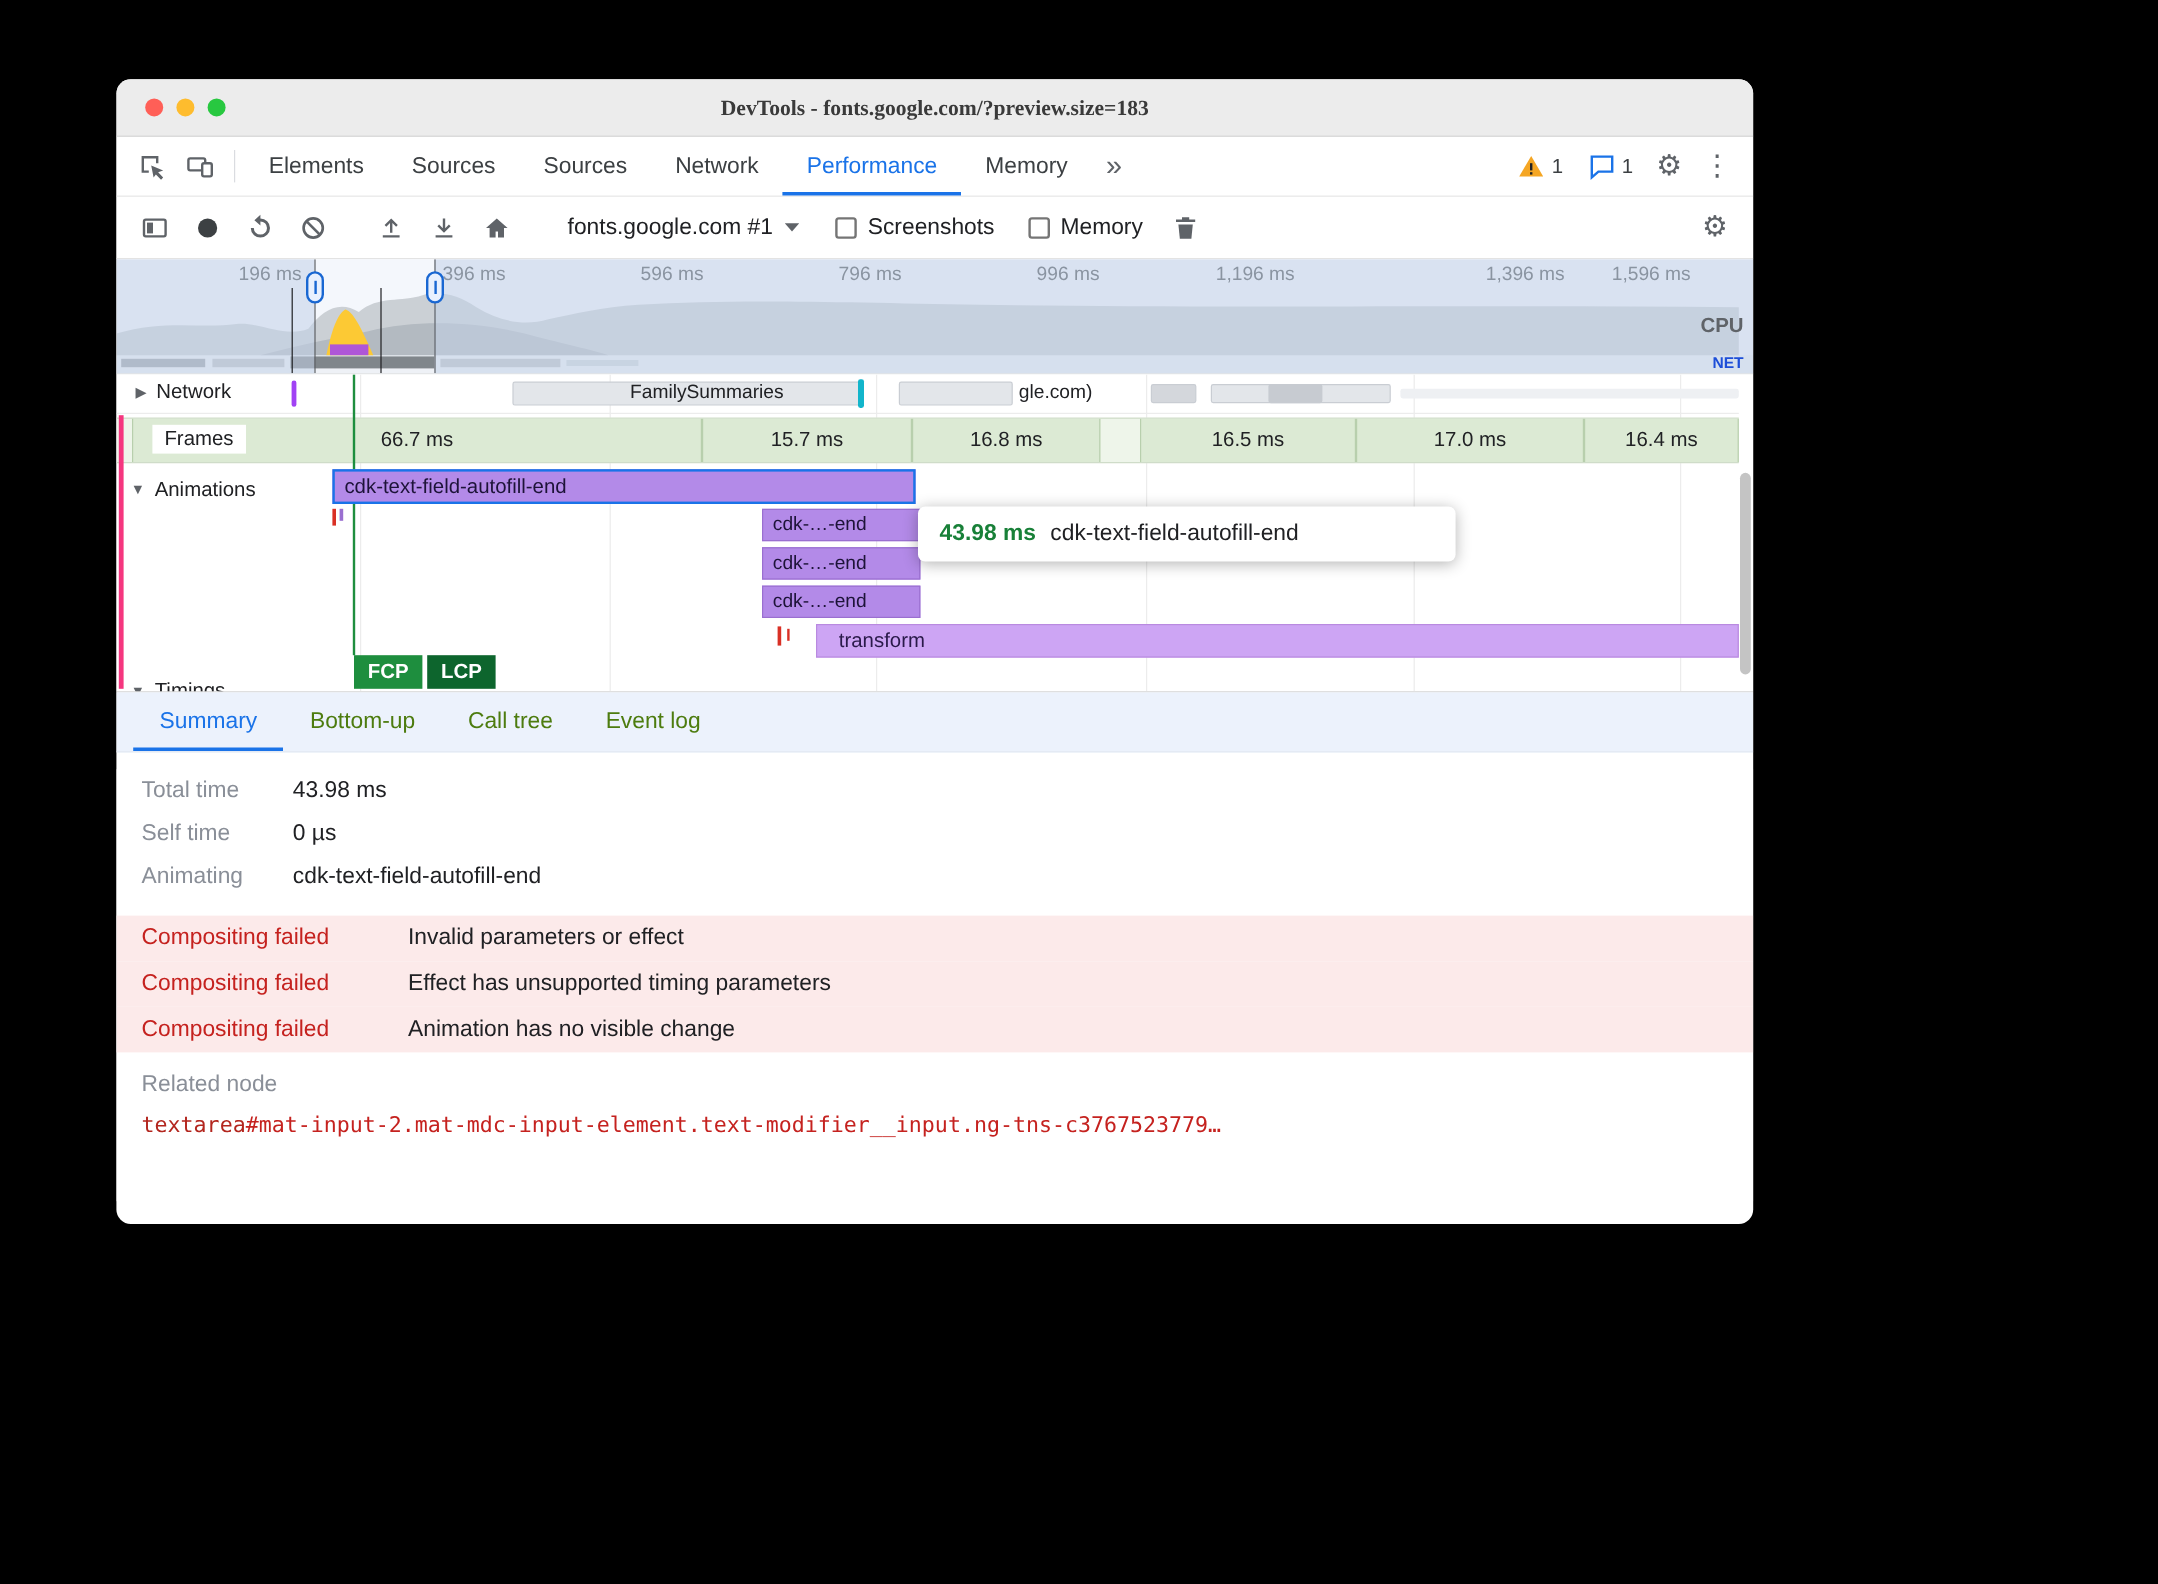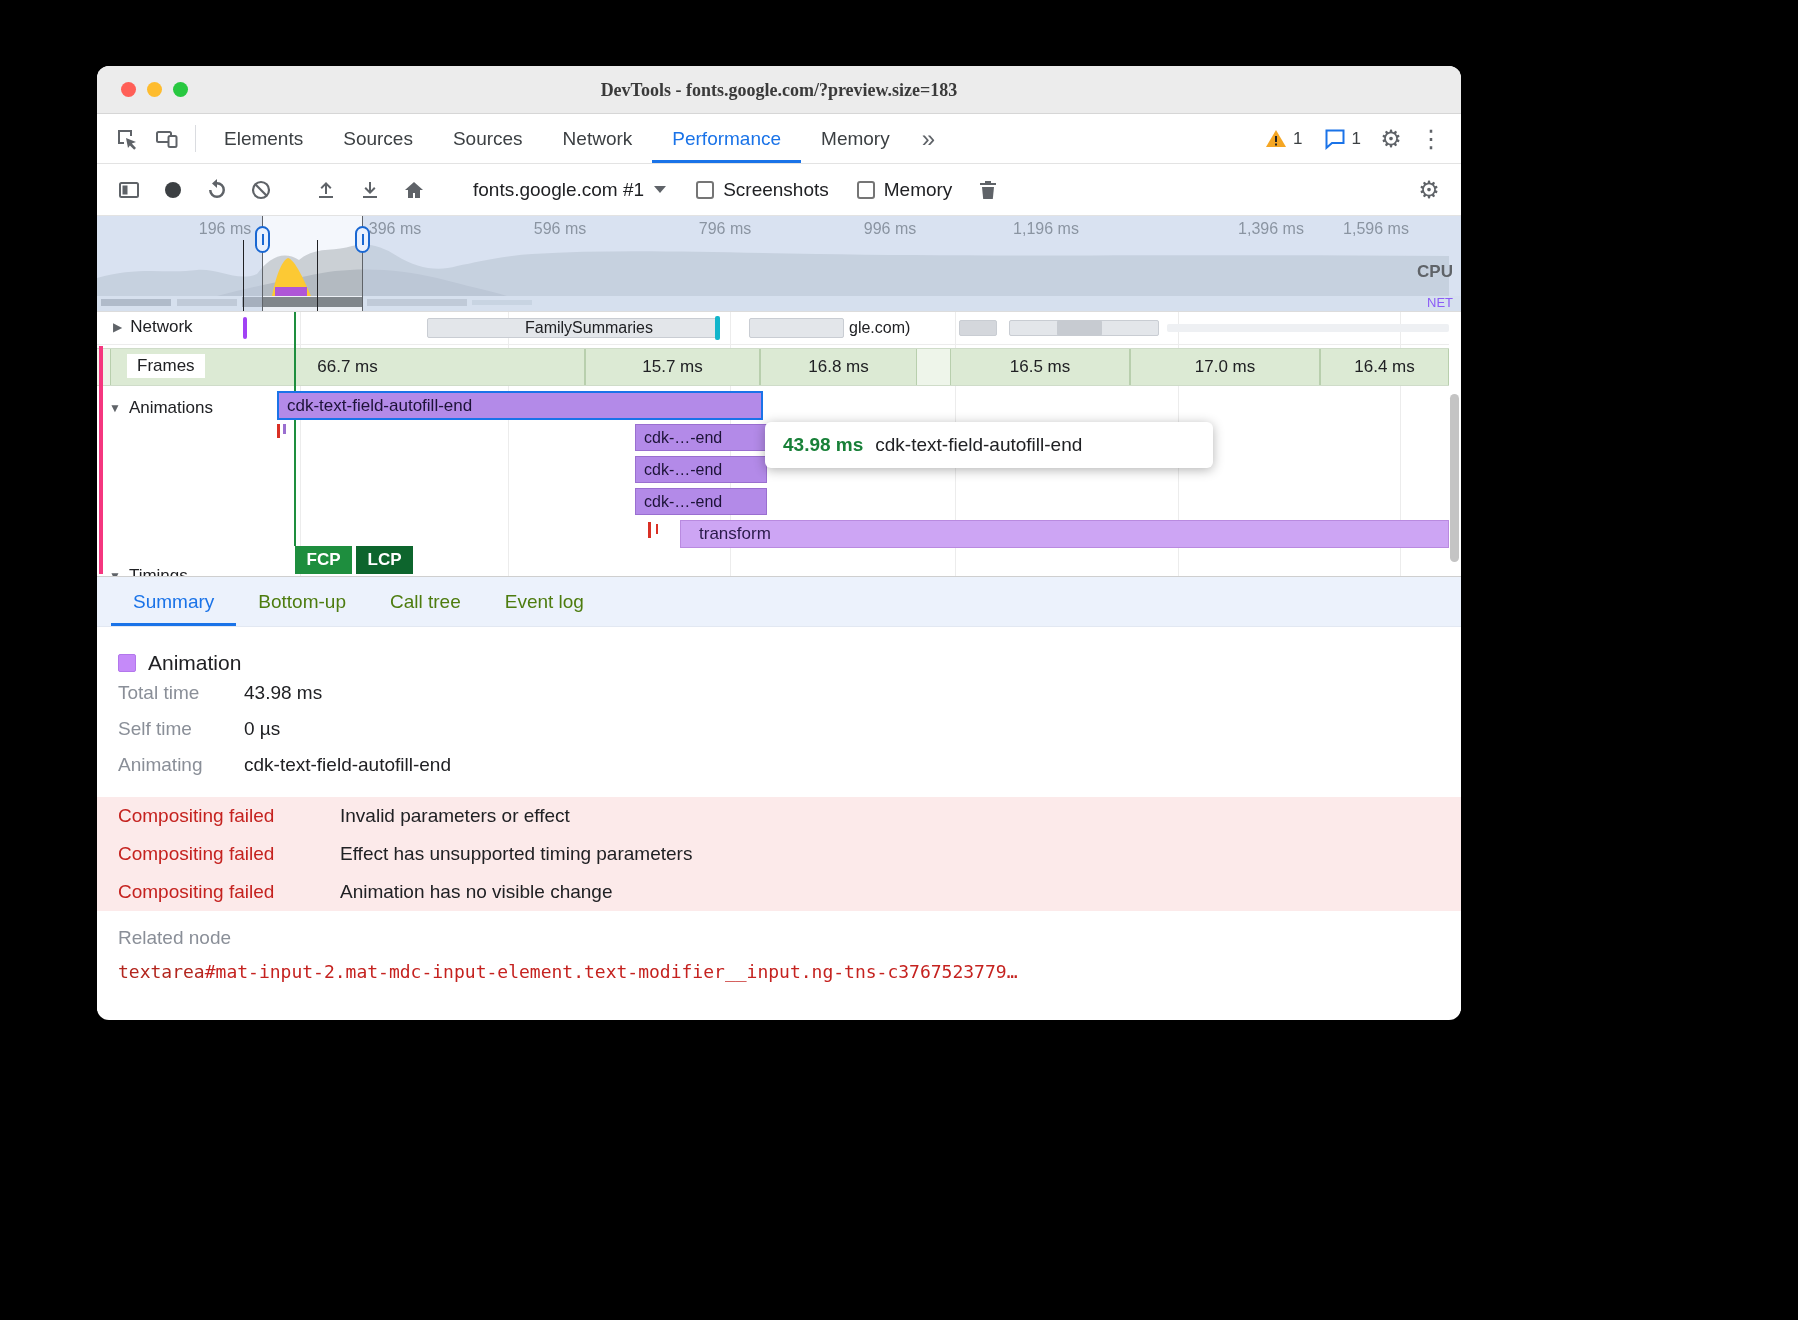--- a/index.html
+++ b/index.html
@@ -36,21 +36,21 @@
   
   .overview { position:relative; height:96px; background:#f4f7fc; border-bottom:1px solid #dcdcdc; overflow:hidden; }
   .ovlabel { position:absolute; top:4px; transform:translateX(-50%); font-size:16px; color:#45494d; z-index:3; }
   .dim { position:absolute; top:0; height:96px; background:rgba(195,210,232,.55); z-index:4; }
   .markline { position:absolute; top:24px; bottom:0; width:1px; background:#202124; z-index:5; }
   .handleline { position:absolute; top:0; bottom:0; width:1px; background:#5f6368; z-index:6; }
   .handle { position:absolute; top:10px; width:15px; height:27px; border-radius:8px; background:#e8f0fe;
             border:2px solid #1967d2; z-index:7; cursor:ew-resize; }
   .handle::after { content:""; position:absolute; left:50%; top:6px; width:2px; height:11px; background:#1967d2; transform:translateX(-50%); }
   .cpulab { position:absolute; right:8px; top:46px; font-size:17px; font-weight:bold; color:#5f6368; z-index:8; }
-  .netlab { position:absolute; right:8px; top:79px; font-size:13px; font-weight:normal; color:#8b5cf6; z-index:8; }
+  .netlab { position:absolute; right:8px; top:79px; font-size:13px; font-weight:bold; color:#1d4ed8; z-index:8; }
 
   
   .timeline-wrap { position:relative; }
   .ruler { position:relative; height:34px; background:#fff; border-bottom:1px solid #e4e4e4; }
   .rtick { position:absolute; top:6px; transform:translateX(-50%); font-size:16px; color:#5f6368; }
   .rulerline { position:absolute; width:2px; top:4px; bottom:0; background:#1e8e3e; }
   .tracks { position:relative; height:264px; background:#fff; overflow:hidden; }
   .grid { position:absolute; top:0; bottom:0; width:1px; background:#ececec; z-index:0; }
   .fcpline { position:absolute; left:197px; top:0; width:2px; height:234px; background:#1e8e3e; z-index:1; }
 
@@ -337,24 +337,20 @@
   </div>
 
   <div class="bpane">
     <div class="btabs">
       <div class="btab active">Summary</div>
       <div class="btab">Bottom-up</div>
       <div class="btab">Call tree</div>
       <div class="btab">Event log</div>
     </div>
     <div class="bcontent">
-      <div class="legend">
-        <span class="swatch"></span>
-        <span class="legendtext">Animation</span>
-      </div>
       <div class="inforow">
         <span class="ilabel">Total time</span>
         <span class="ivalue">43.98 ms</span>
       </div>
       <div class="inforow">
         <span class="ilabel">Self time</span>
         <span class="ivalue">0 µs</span>
       </div>
       <div class="inforow">
         <span class="ilabel">Animating</span>

